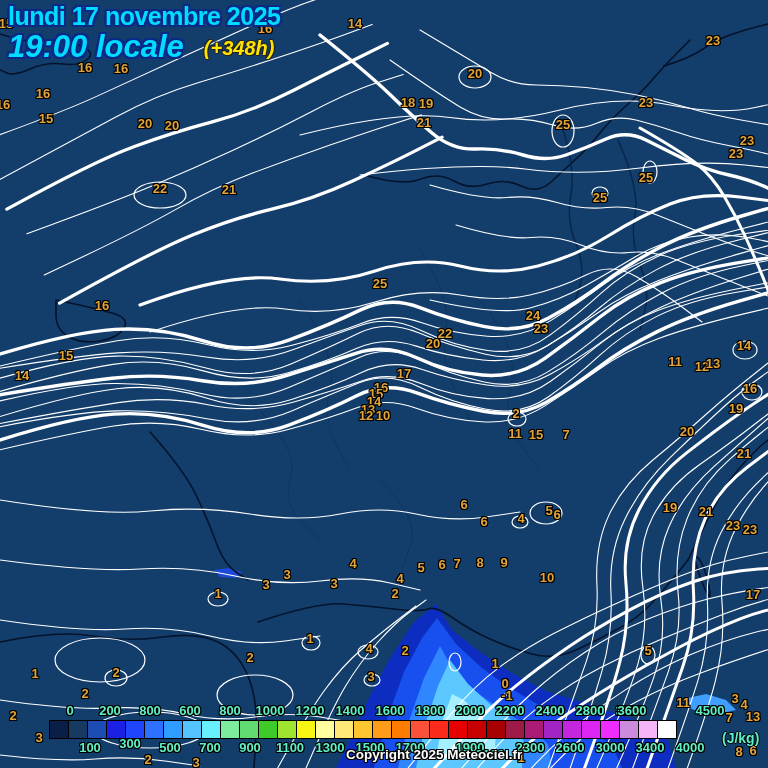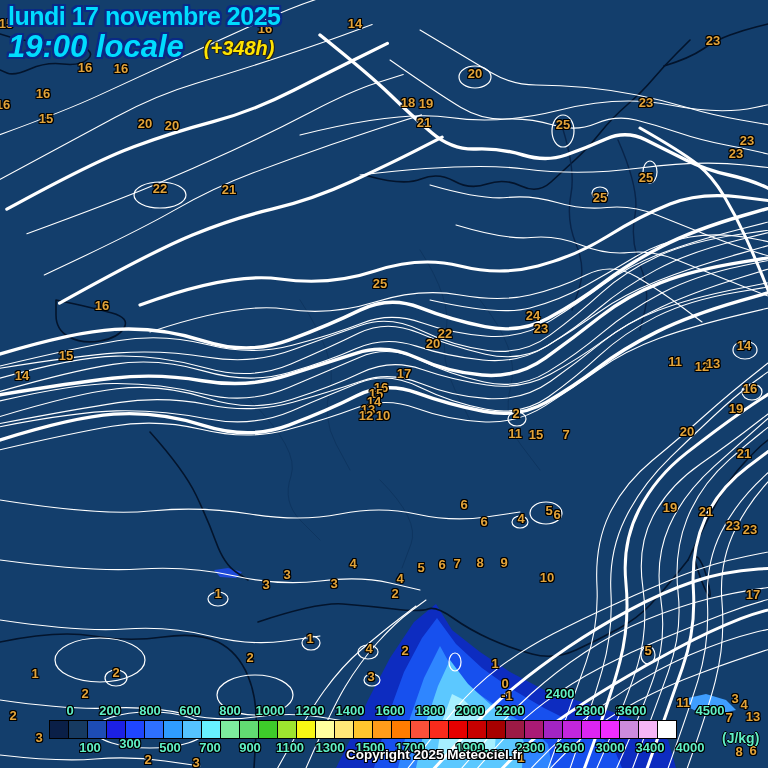--- a/index.html
+++ b/index.html
@@ -296,21 +296,21 @@
       <span class="slabel" style="left: 150px; top: 703px;">800</span>
       <span class="slabel" style="left: 190px; top: 703px;">600</span>
       <span class="slabel" style="left: 230px; top: 703px;">800</span>
       <span class="slabel" style="left: 270px; top: 703px;">1000</span>
       <span class="slabel" style="left: 310px; top: 703px;">1200</span>
       <span class="slabel" style="left: 350px; top: 703px;">1400</span>
       <span class="slabel" style="left: 390px; top: 703px;">1600</span>
       <span class="slabel" style="left: 430px; top: 703px;">1800</span>
       <span class="slabel" style="left: 470px; top: 703px;">2000</span>
       <span class="slabel" style="left: 510px; top: 703px;">2200</span>
-      <span class="slabel" style="left: 550px; top: 686px; padding-left: 20px;">2400</span>
+      <span class="slabel" style="left: 550px; top: 703px;">2400</span>
       <span class="slabel" style="left: 590px; top: 703px;">2800</span>
       <span class="slabel" style="left: 630px; top: 703px;">3200</span>
       <span class="slabel" style="left: 632px; top: 703px;">3600</span>
       <span class="slabel" style="left: 710px; top: 703px;">4500</span>
       <span class="slabel" style="left: 90px; top: 740px;">100</span>
       <span class="slabel" style="left: 130px; top: 736px;">300</span>
       <span class="slabel" style="left: 170px; top: 740px;">500</span>
       <span class="slabel" style="left: 210px; top: 740px;">700</span>
       <span class="slabel" style="left: 250px; top: 740px;">900</span>
       <span class="slabel" style="left: 290px; top: 740px;">1100</span>

